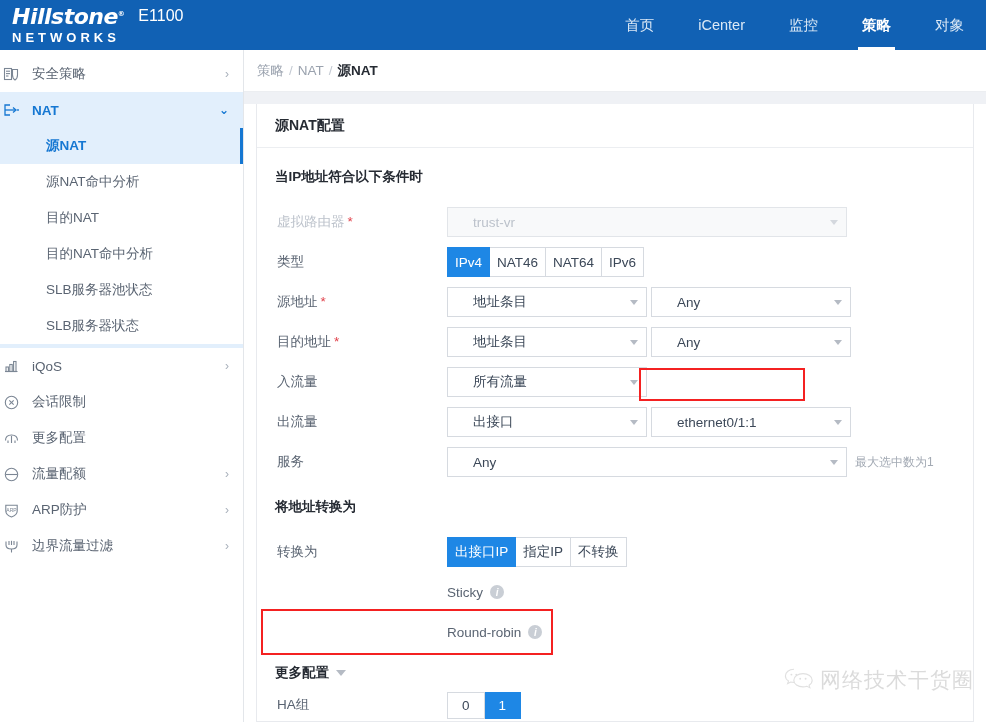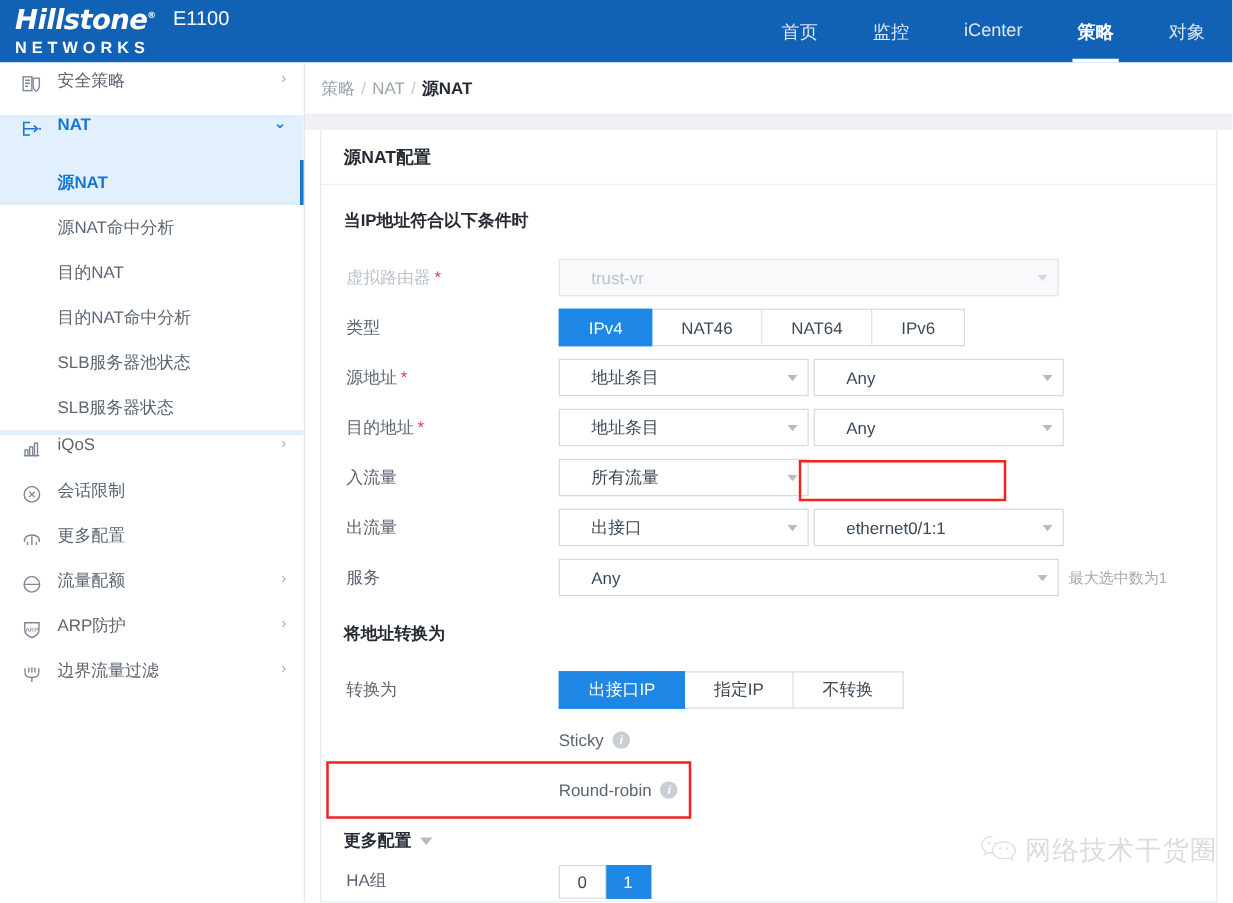--- a/index.html
+++ b/index.html
@@ -49,22 +49,22 @@
     height: 3px; background: #ffffff;
   }
 
   
   .sidebar {
     position: absolute; top: 50px; left: 0; width: 244px; height: 672px;
     background: #ffffff; border-right: 1px solid #e3e6ea;
     overflow: hidden;
   }
   .side-row {
-    height: 36px; display: flex; 
-    padding-left: 14px; padding-right: 14px;
+    height: 36px; display: flex; align-items: center;
+    padding-right: 14px;
     color: #5a6472; font-size: 13.5px; cursor: pointer;
     position: relative;
   }
   .side-row .ic {
     width: 22px; height: 22px; margin-right: 10px;
     display: flex; align-items: center; justify-content: center;
     flex: 0 0 22px; color: #7b8694;
   }
   .side-row .lbl { flex: 1; white-space: nowrap; }
   .side-row .chev {
@@ -145,21 +145,21 @@
   .sel.disabled .caret { border-top-color: #d4d8de; }
   .sel.w200 { width: 200px; }
   .sel.w400 { width: 400px; }
   .gap8 { width: 4px; }
 
   .segmented { display: flex; height: 30px; }
   .seg {
     border: 1px solid #d6dae0; border-left: none;
     background: #ffffff; color: #3c4858;
     font-size: 13.5px; display: flex; align-items: center;
-    justify-content: center; padding: 0 23px; cursor: pointer;
+    justify-content: center; padding: 0 7px; cursor: pointer;
     white-space: nowrap;
   }
   .seg:first-child { border-left: 1px solid #d6dae0; }
   .seg.on {
     background: #1e87e5; border-color: #1e87e5; color: #ffffff;
   }
   .hint { font-size: 12px; color: #a3aab4; margin-left: 8px; white-space: nowrap; }
 
   .toggle-row { display: flex; align-items: center; height: 40px; }
   .toggle-lbl {
@@ -224,22 +224,22 @@
   <div class="topbar">
     <div class="brand">
       <div class="logo-wrap">
         <div class="logo-main"><span>Hillstone</span><sup>®</sup></div>
         <div class="logo-sub">NETWORKS</div>
       </div>
       <div class="model">E1100</div>
     </div>
     <div class="topnav">
       <div class="nav-item">首页</div>
+      <div class="nav-item">iCenter</div>
       <div class="nav-item">监控</div>
-      <div class="nav-item">iCenter</div>
       <div class="nav-item active">策略</div>
       <div class="nav-item">对象</div>
     </div>
   </div>
 
   <div class="sidebar">
 
     <div class="side-gap"></div>
 
     <div class="side-row">

